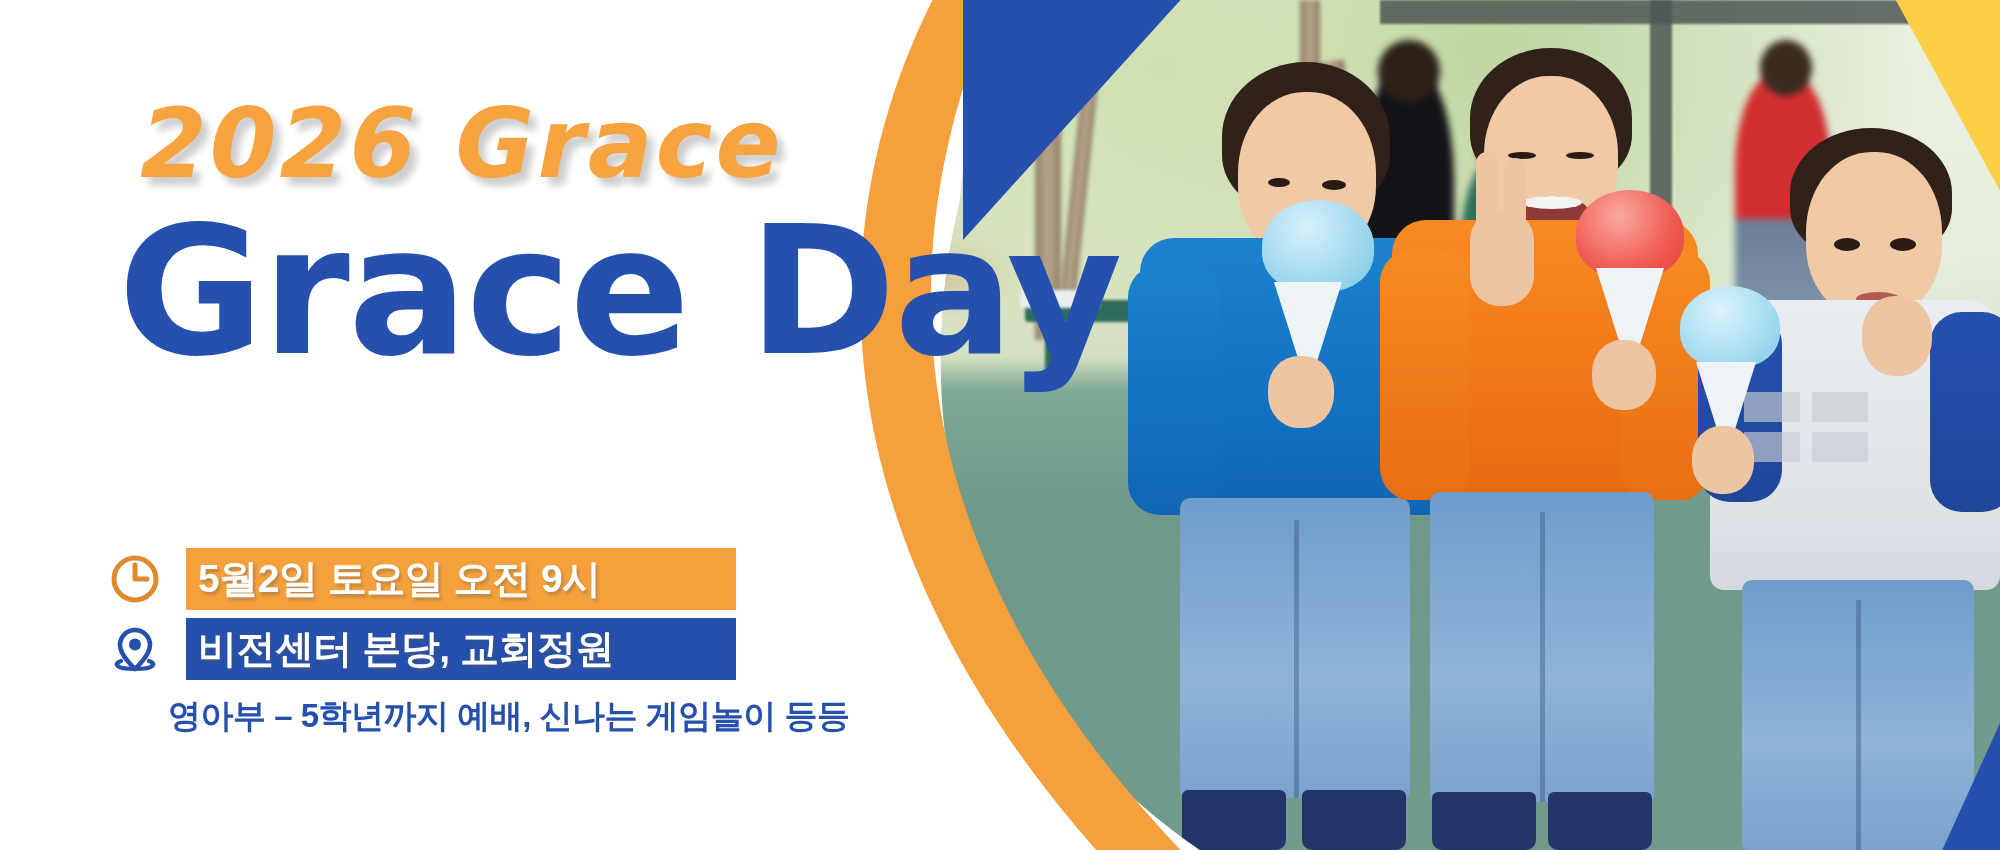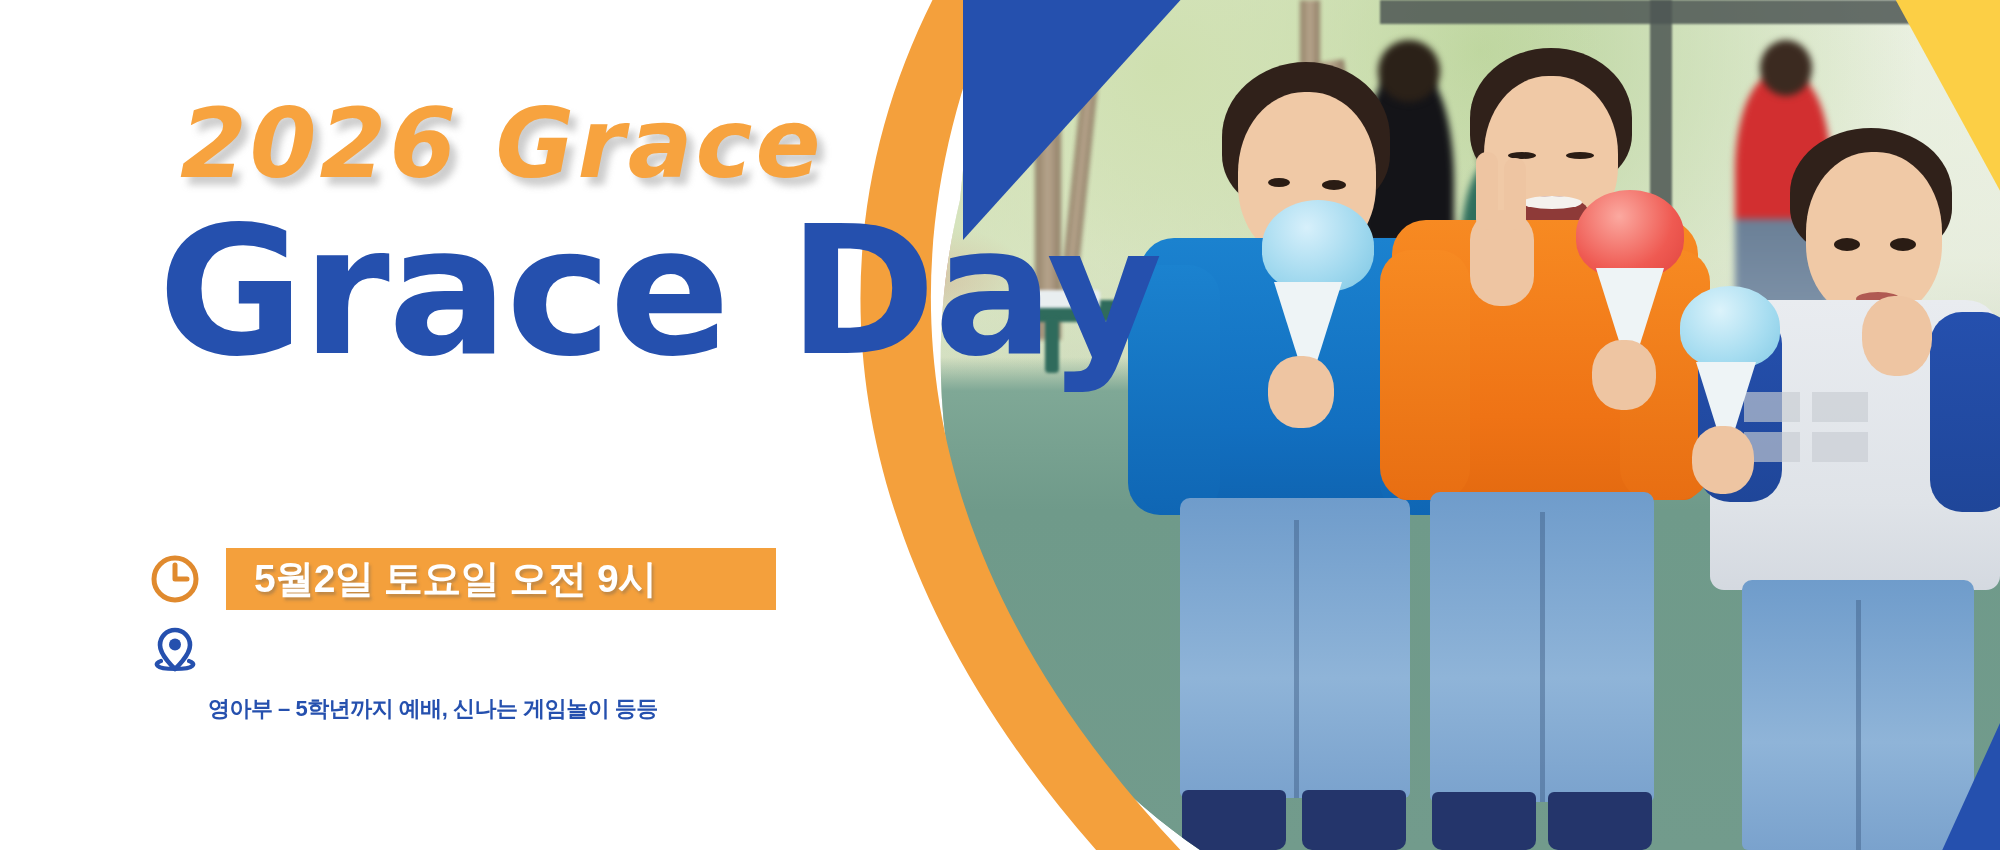--- a/index.html
+++ b/index.html
@@ -17,21 +17,20 @@
   }
 
   
   .left-panel {
     position: absolute;
     left: 0;
     top: 0;
     width: 900px;
     height: 850px;
     z-index: 40;
-    margin-left: 40px;
   }
 
   .title-year {
     position: absolute;
     left: 140px;
     top: 96px;
     font-family: "DejaVu Sans", sans-serif;
     font-size: 96px;
     font-weight: bold;
     font-style: italic;
@@ -75,42 +74,42 @@
     display: flex;
     align-items: center;
     justify-content: center;
   }
   .info-icon svg { display: block; }
   .info-bar {
     margin-left: 22px;
     height: 62px;
     display: flex;
     align-items: center;
-    padding: 0 22px 0 28px;
+    padding: 0 22px 0 12px;
     box-sizing: border-box;
     color: #ffffff;
     font-size: 39px;
     font-weight: bold;
     letter-spacing: -0.5px;
     text-shadow: 2px 3px 3px rgba(90,90,90,0.35);
     white-space: nowrap;
   }
   .bar-orange {
     background: #F4A03C;
     width: 550px;
   }
   .bar-blue {
     background: #2550AE;
     width: 550px;
   }
   .info-note {
     margin-top: 14px;
     margin-left: 62px;
     color: #2550AE;
-    font-size: 22px;
+    font-size: 33px;
     font-weight: bold;
     letter-spacing: -0.5px;
     white-space: nowrap;
   }
 
   
   .photo-wrap {
     position: absolute;
     left: 0;
     top: 0;
@@ -374,18 +373,19 @@
       </div>
 
       <div class="info-row">
         <span class="info-icon">
           <svg width="54" height="54" viewBox="0 0 54 54">
             <path d="M 27 8 C 18.7 8 12 14.7 12 23 C 12 33.5 27 47 27 47 C 27 47 42 33.5 42 23 C 42 14.7 35.3 8 27 8 Z" fill="none" stroke="#2550AE" stroke-width="4.6" stroke-linejoin="round"></path>
             <circle cx="27" cy="22.5" r="6" fill="#2550AE"></circle>
             <path d="M 13 39 C 6 41 6 47 27 47 C 48 47 48 41 41 39" fill="none" stroke="#2550AE" stroke-width="4.2" stroke-linecap="round"></path>
           </svg>
         </span>
+        <span class="info-bar bar-blue">비전센터 본당, 교회정원</span>
       </div>
 
       <div class="info-note">영아부 – 5학년까지 예배, 신나는 게임놀이 등등</div>
     </div>
   </div>
 </div>
 
 </body></html>

